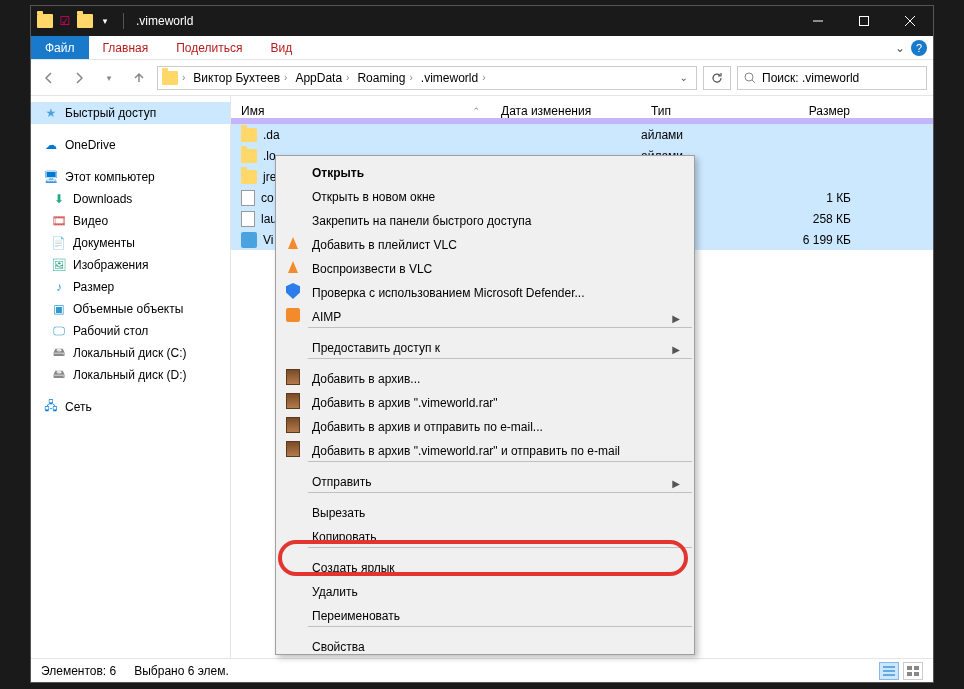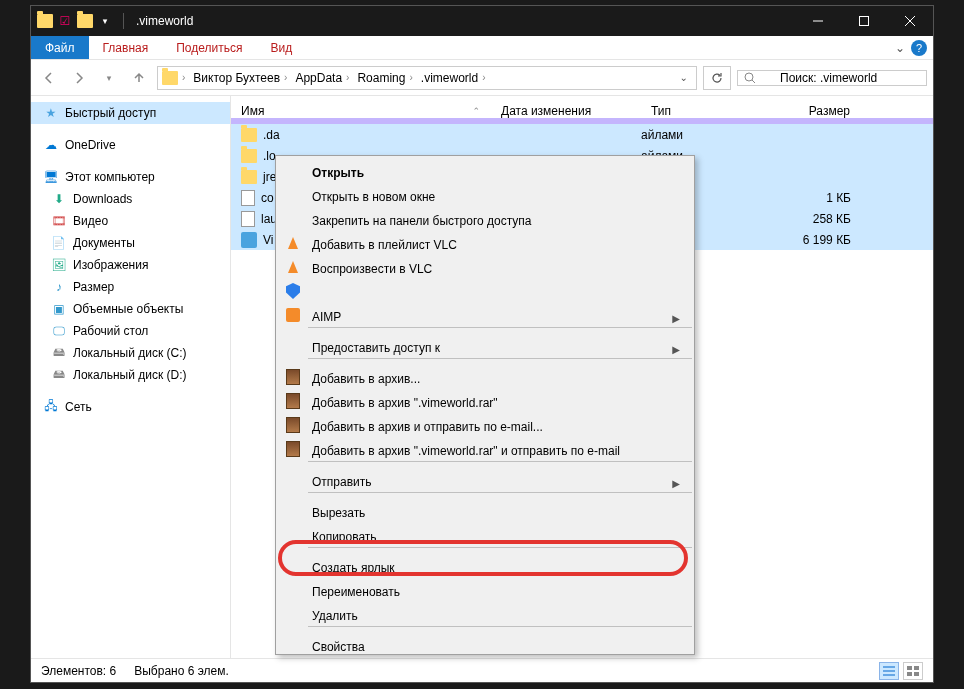--- a/index.html
+++ b/index.html
@@ -19,21 +19,21 @@
 .rtab.normal{color:#b91c1c}
 .ribbon-collapse{position:absolute;right:6px;top:4px;display:flex;align-items:center;gap:6px}
 .help-icon{width:16px;height:16px;border-radius:50%;background:#1979ca;color:#fff;display:flex;align-items:center;justify-content:center;font-size:11px}
 .addrbar{height:36px;display:flex;align-items:center;padding:4px 6px;gap:6px;border-bottom:1px solid #e5e5e5}
 .navbtn{width:24px;height:24px;display:flex;align-items:center;justify-content:center;color:#999}
 .navbtn svg{stroke:#888}
 .addr{flex:1;border:1px solid #ccc;height:24px;display:flex;align-items:center;padding:0 4px}
 .crumb{padding:0 4px;display:flex;align-items:center;gap:4px}
 .crumb .sep{color:#888;font-size:10px}
 .refresh{border:1px solid #ccc;width:28px;height:24px;display:flex;align-items:center;justify-content:center}
-.search{border:1px solid #ccc;width:190px;height:16px;display:flex;align-items:center;padding:0 6px;color:#777;gap:24px}
+.search{border:1px solid #ccc;width:190px;height:24px;display:flex;align-items:center;padding:0 6px;color:#777;gap:6px}
 .body{flex:1;display:flex;overflow:hidden}
 .nav{width:200px;border-right:1px solid #e5e5e5;padding:6px 0;overflow:auto}
 .nav-item{display:flex;align-items:center;height:22px;padding-left:20px;gap:6px}
 .nav-item.root{padding-left:12px;font-weight:400}
 .nav-item.hl{background:#cce8ff}
 .nav-spacer{height:10px}
 .nav-icon{width:16px;height:16px;display:flex;align-items:center;justify-content:center}
 .content{flex:1;display:flex;flex-direction:column;position:relative}
 .cols{height:28px;display:flex;align-items:flex-end;border-bottom:6px solid #c4b5fd;color:#555}
 .col{padding:0 10px;border-right:1px solid transparent}
@@ -346,20 +346,21 @@
   <div class="ctx-item">
       <span class="ic">
         <span class="cone"></span>
       </span>
       <span>Воспроизвести в VLC</span>
     </div>
   <div class="ctx-item">
       <span class="ic">
         <span class="shield"></span>
       </span>
+      <span>Проверка с использованием Microsoft Defender...</span>
     </div>
   <div class="ctx-item">
       <span class="ic">
         <span class="aimp"></span>
       </span>
       <span>AIMP</span>
       <span class="arrow">▶</span>
     </div>
   <div class="ctx-sep"></div>
   <div class="ctx-item">
@@ -401,24 +402,24 @@
       <span>Вырезать</span>
     </div>
   <div class="ctx-item">
       <span>Копировать</span>
     </div>
   <div class="ctx-sep"></div>
   <div class="ctx-item">
       <span>Создать ярлык</span>
     </div>
   <div class="ctx-item">
+      <span>Удалить</span>
+    </div>
+  <div class="ctx-item">
       <span>Переименовать</span>
     </div>
-  <div class="ctx-item">
-      <span>Удалить</span>
-    </div>
   <div class="ctx-sep"></div>
   <div class="ctx-item">
       <span>Свойства</span>
     </div>
 </div>
 
 <div class="highlight"></div>
 
 </body></html>

